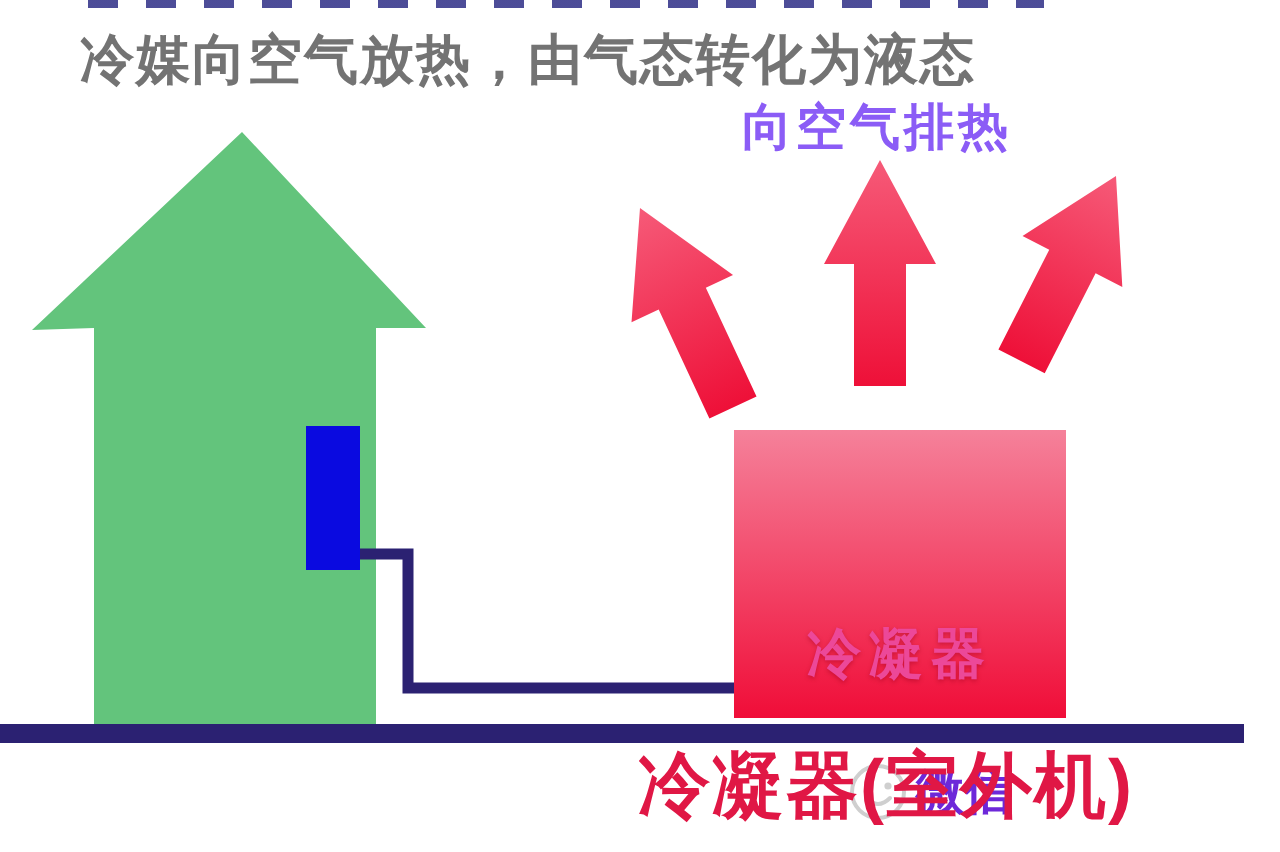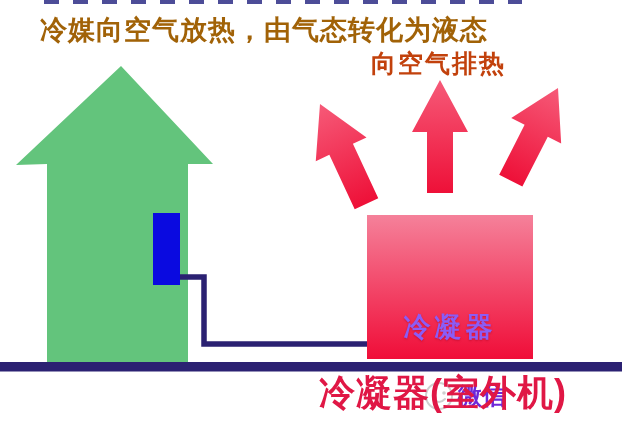--- a/index.html
+++ b/index.html
@@ -9,32 +9,32 @@
     font-family:"Liberation Sans","DejaVu Sans",sans-serif;
   }
   .abs{position:absolute;}
   
   .remnant{
     top:0;left:44px;width:478px;height:4px;opacity:.8;
     background:repeating-linear-gradient(90deg,#20207e 0 15px,transparent 15px 29px);
   }
   .title{
     top:12px;left:40px;width:560px;
-    color:#a16207;font-size:27px;font-weight:bold;letter-spacing:1px;
+    color:#737373;font-size:27px;font-weight:bold;letter-spacing:1px;
     white-space:nowrap;
   }
   .heat-label{
     top:47px;left:371px;
-    color:#c2410c;font-size:25px;font-weight:bold;letter-spacing:2px;
+    color:#8b5cf6;font-size:25px;font-weight:bold;letter-spacing:2px;
     white-space:nowrap;
   }
   .diagram-svg{top:0;left:0;}
   .box-label{
     top:309px;left:367px;width:166px;text-align:center;
-    color:#8b5cf6;font-size:27px;font-weight:bold;letter-spacing:4px;
+    color:#ec4899;font-size:27px;font-weight:bold;letter-spacing:4px;
     text-shadow:0 1px 2px rgba(160,0,30,.45);
     z-index:3;
   }
   .caption{
     top:369px;left:319px;
     color:#e01745;font-size:36px;font-weight:bold;letter-spacing:1px;
     white-space:nowrap;z-index:2;
   }
   .watermark{
     top:380px;left:424px;height:32px;display:flex;align-items:center;gap:4px;

